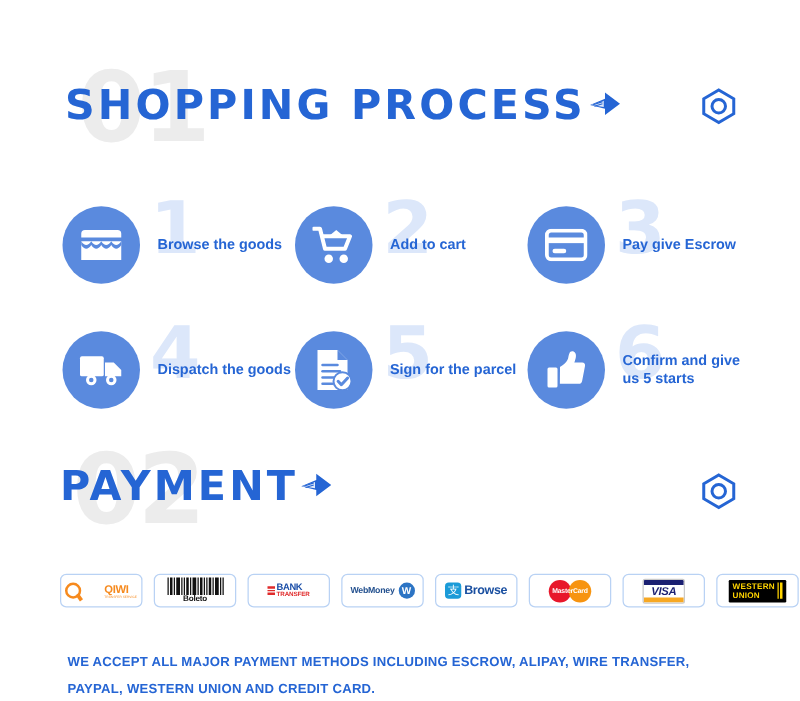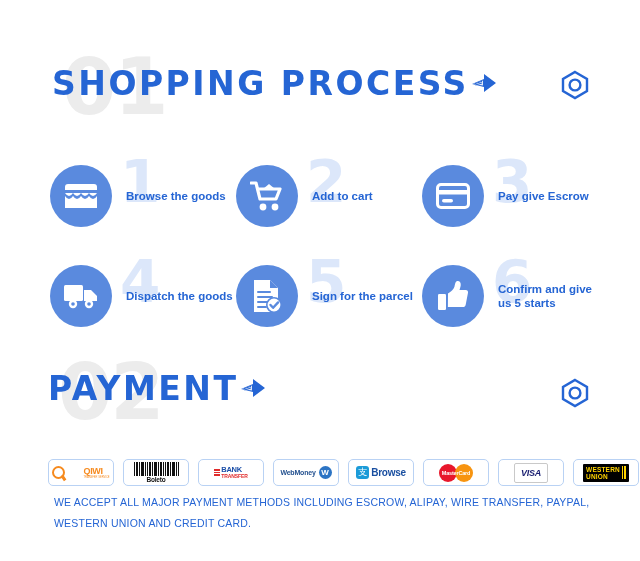--- a/index.html
+++ b/index.html
@@ -155,41 +155,41 @@
   
   .lg-mc { position:relative; width:34px; height:20px; }
   .lg-mc .c { position:absolute; top:1px; width:18px; height:18px; border-radius:50%; }
   .lg-mc .c1 { left:0; background:#e8172b; }
   .lg-mc .c2 { right:0; background:#f79410; }
   .lg-mc .mct { position:absolute; inset:0; display:flex; align-items:center; justify-content:center;
     font-size:5.5px; font-weight:700; color:#fff; z-index:2; letter-spacing:-.2px;}
 
   
   .lg-visa { width:34px; height:20px; border:1px solid #c9c9c9; border-radius:2px; overflow:hidden;
-    display:flex; flex-direction:row; background:#fff; }
+    display:flex; flex-direction:column; background:#fff; }
   .lg-visa .vtop { height:4px; background:#1a1f71; }
   .lg-visa .vmid { flex:1; display:flex; align-items:center; justify-content:center;
     font-size:9px; font-weight:700; font-style:italic; color:#1a1f71; letter-spacing:-.3px;}
   .lg-visa .vbot { height:4px; background:#f7a823; }
 
   
   .lg-wu { background:#000; padding:2px 3px; border-radius:1px; display:flex; align-items:center; gap:2px;}
   .lg-wu .wut { line-height:7px; text-align:left; }
   .lg-wu .wut span { display:block; font-size:6.5px; font-weight:700; color:#ffd400; letter-spacing:.2px;}
   .lg-wu .wuf { display:flex; gap:1px; }
   .lg-wu .wuf i { display:block; width:1.5px; height:13px; background:#ffd400; }
 
   
   .footer-note {
     position: absolute;
     left: 54px;
-    top: 492px;
+    top: 520px;
     width: 540px;
     font-size: 10.5px;
-    font-weight: 400;
+    font-weight: 700;
     color: #2565d4;
     line-height: 21px;
     letter-spacing: .2px;
   }
 </style>
 </head>
 <body>
 
 <div class="page">
 

